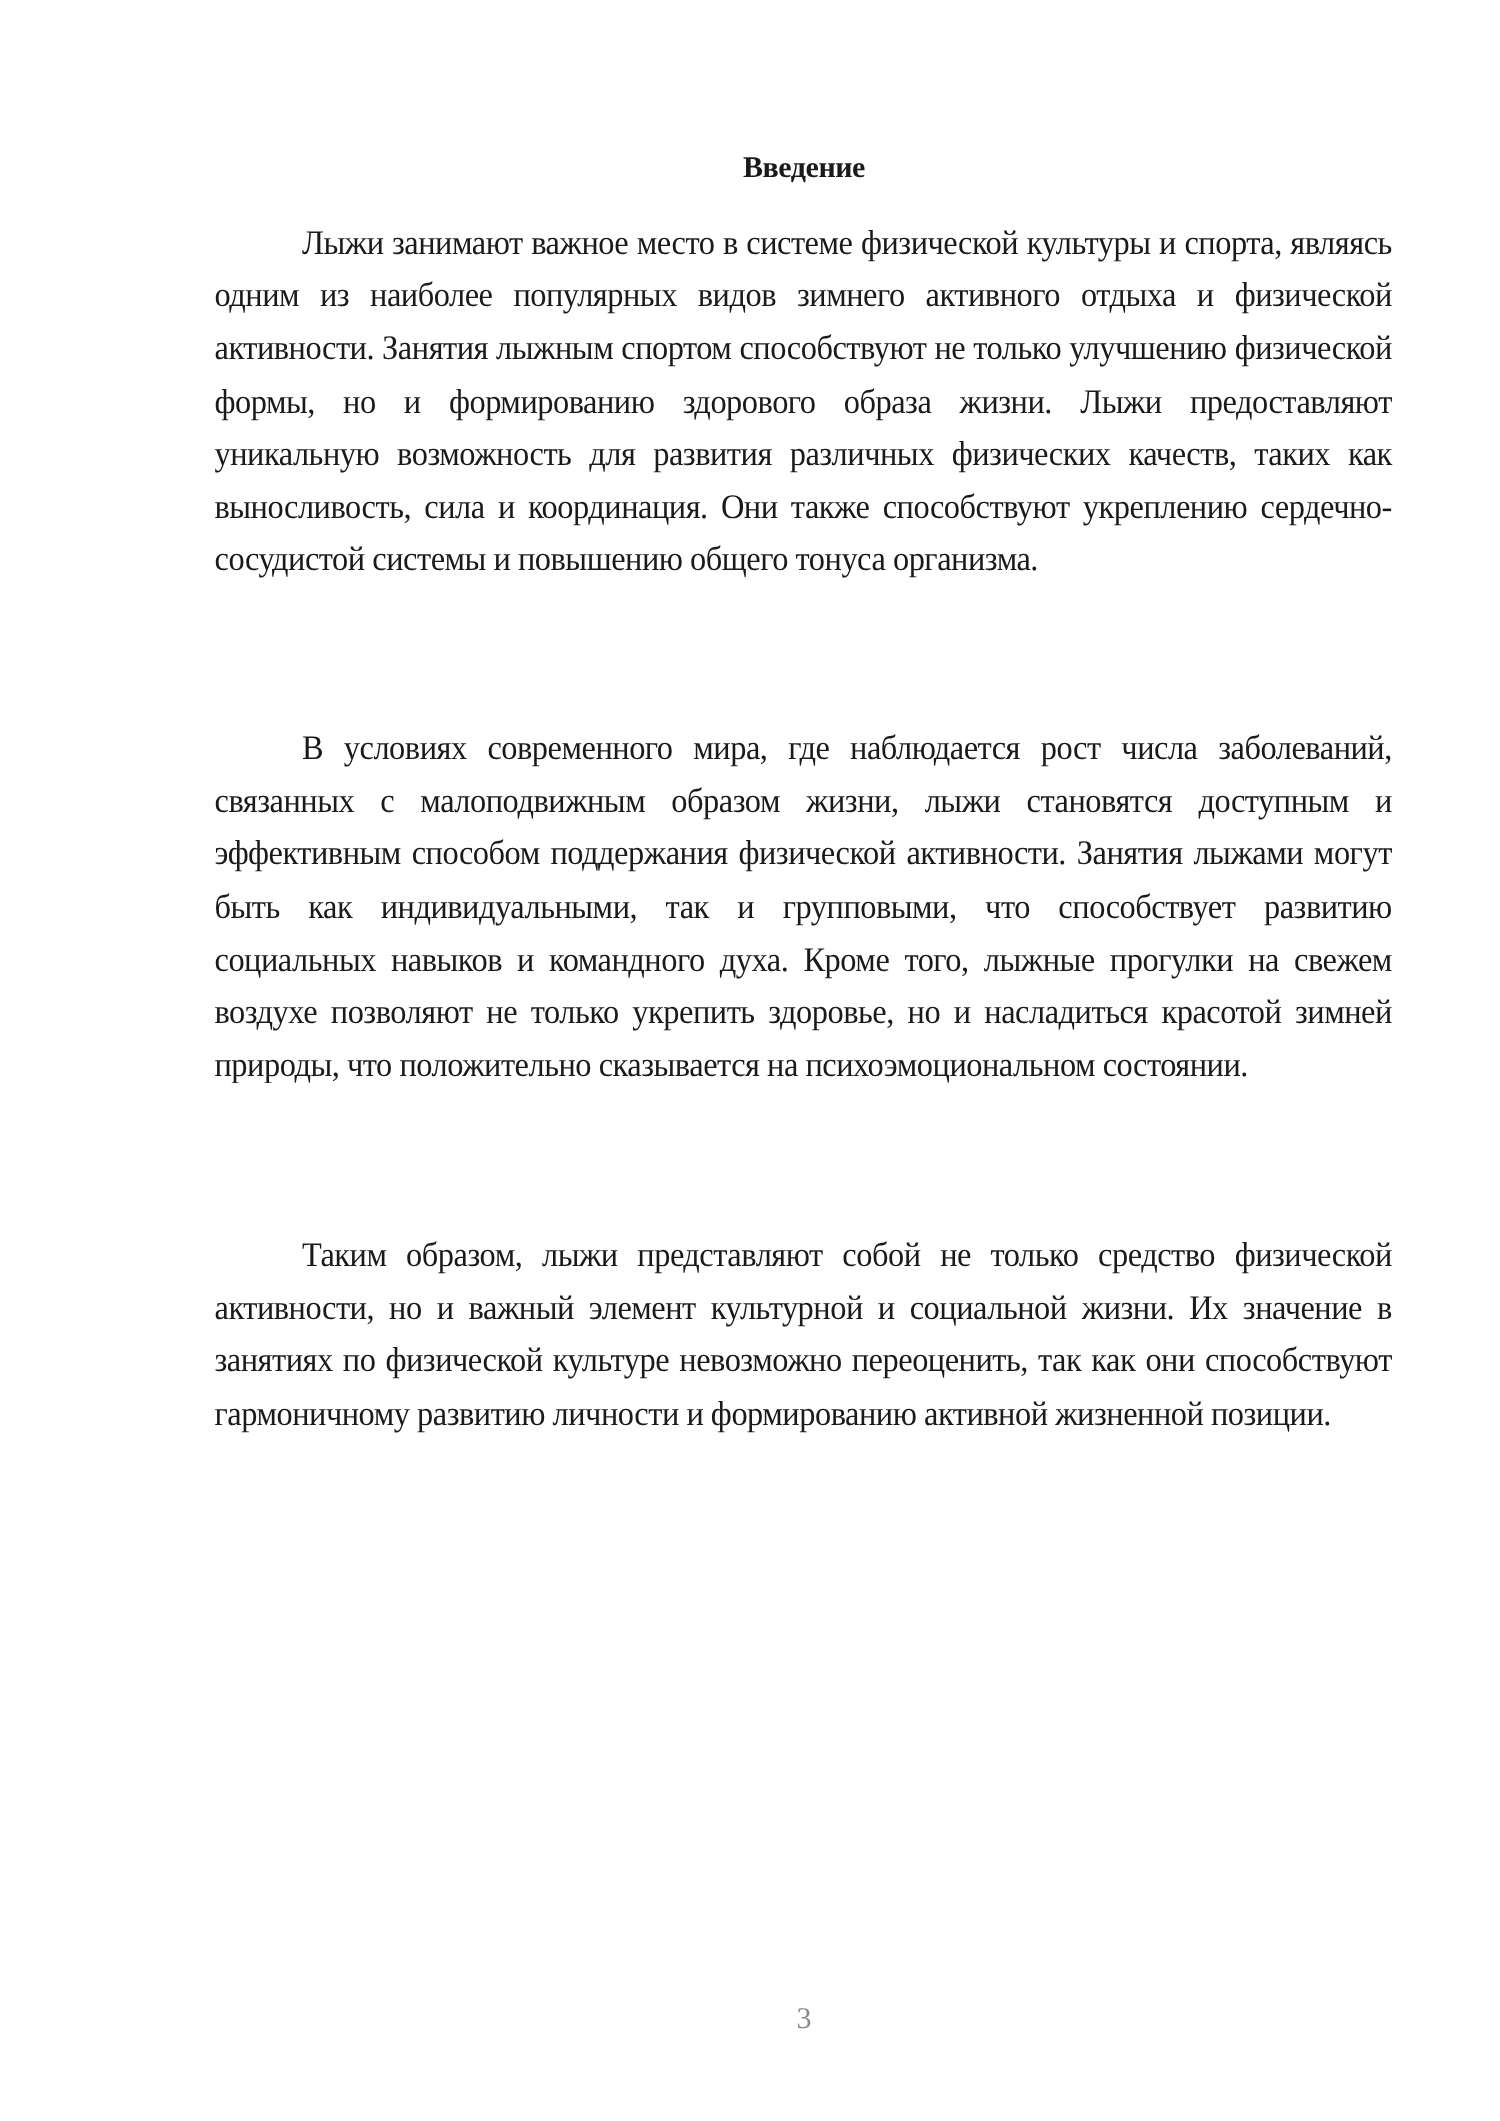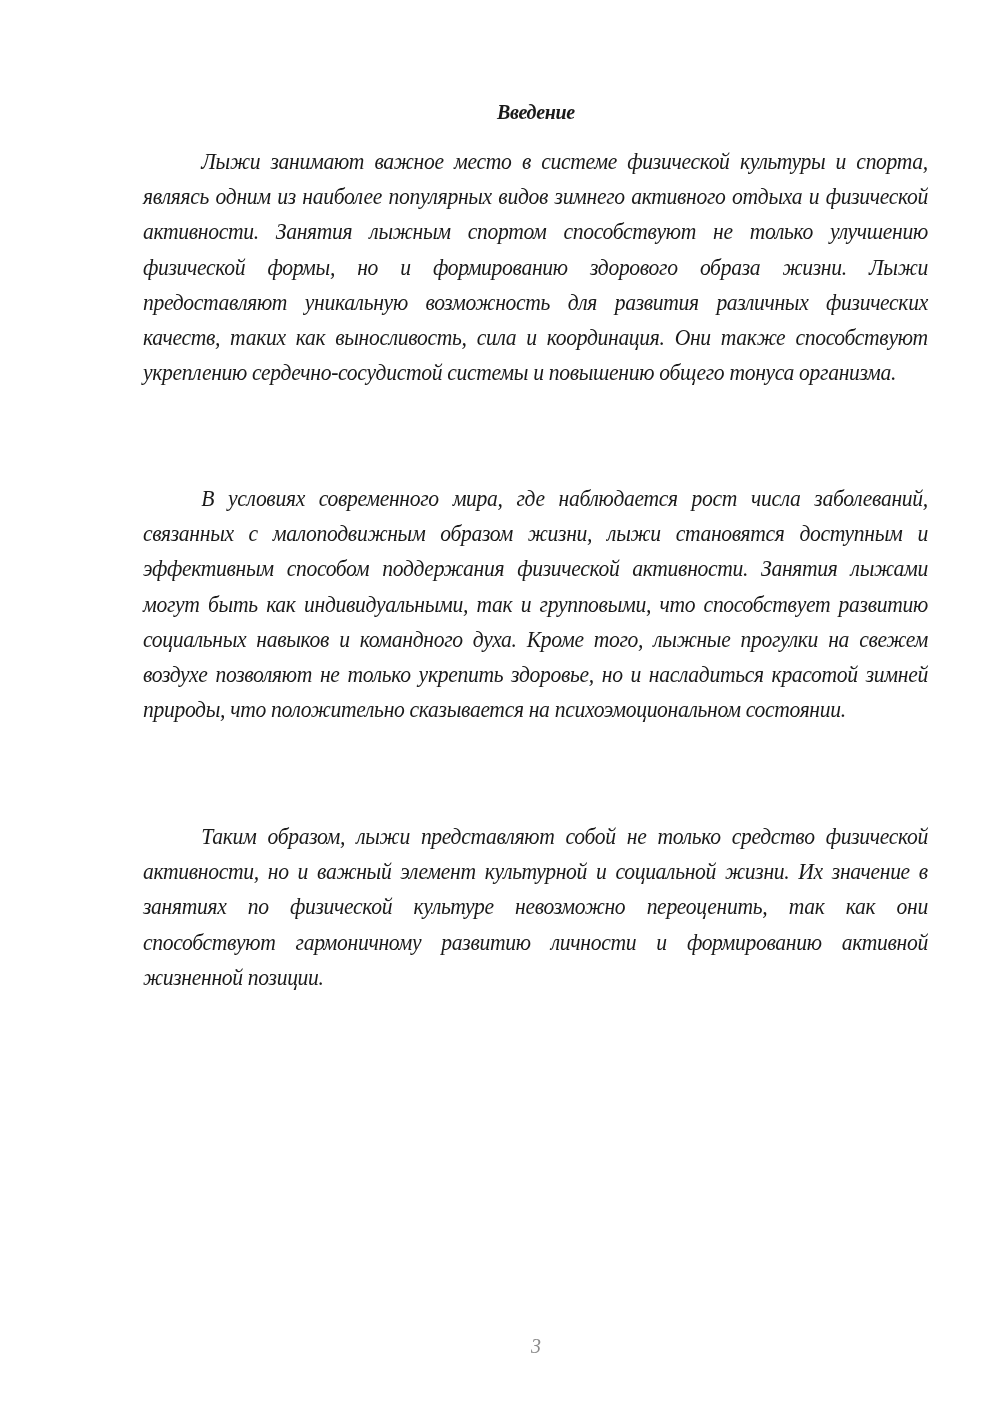--- a/index.html
+++ b/index.html
@@ -13,21 +13,20 @@
       position: relative;
       overflow: hidden;
       font-family: "Liberation Serif", "DejaVu Serif", serif;
       color: #1a1a1a;
     }
     .page {
       position: absolute;
       left: 0; top: 0;
       width: 1000px; height: 1094px;
       background: #ffffff;
-      font-style: italic;
     }
     .title {
       position: absolute;
       top: 98px;
       left: 0;
       width: 1072px;
       text-align: center;
       font-weight: bold;
       font-size: 20px;
       letter-spacing: -0.3px;

